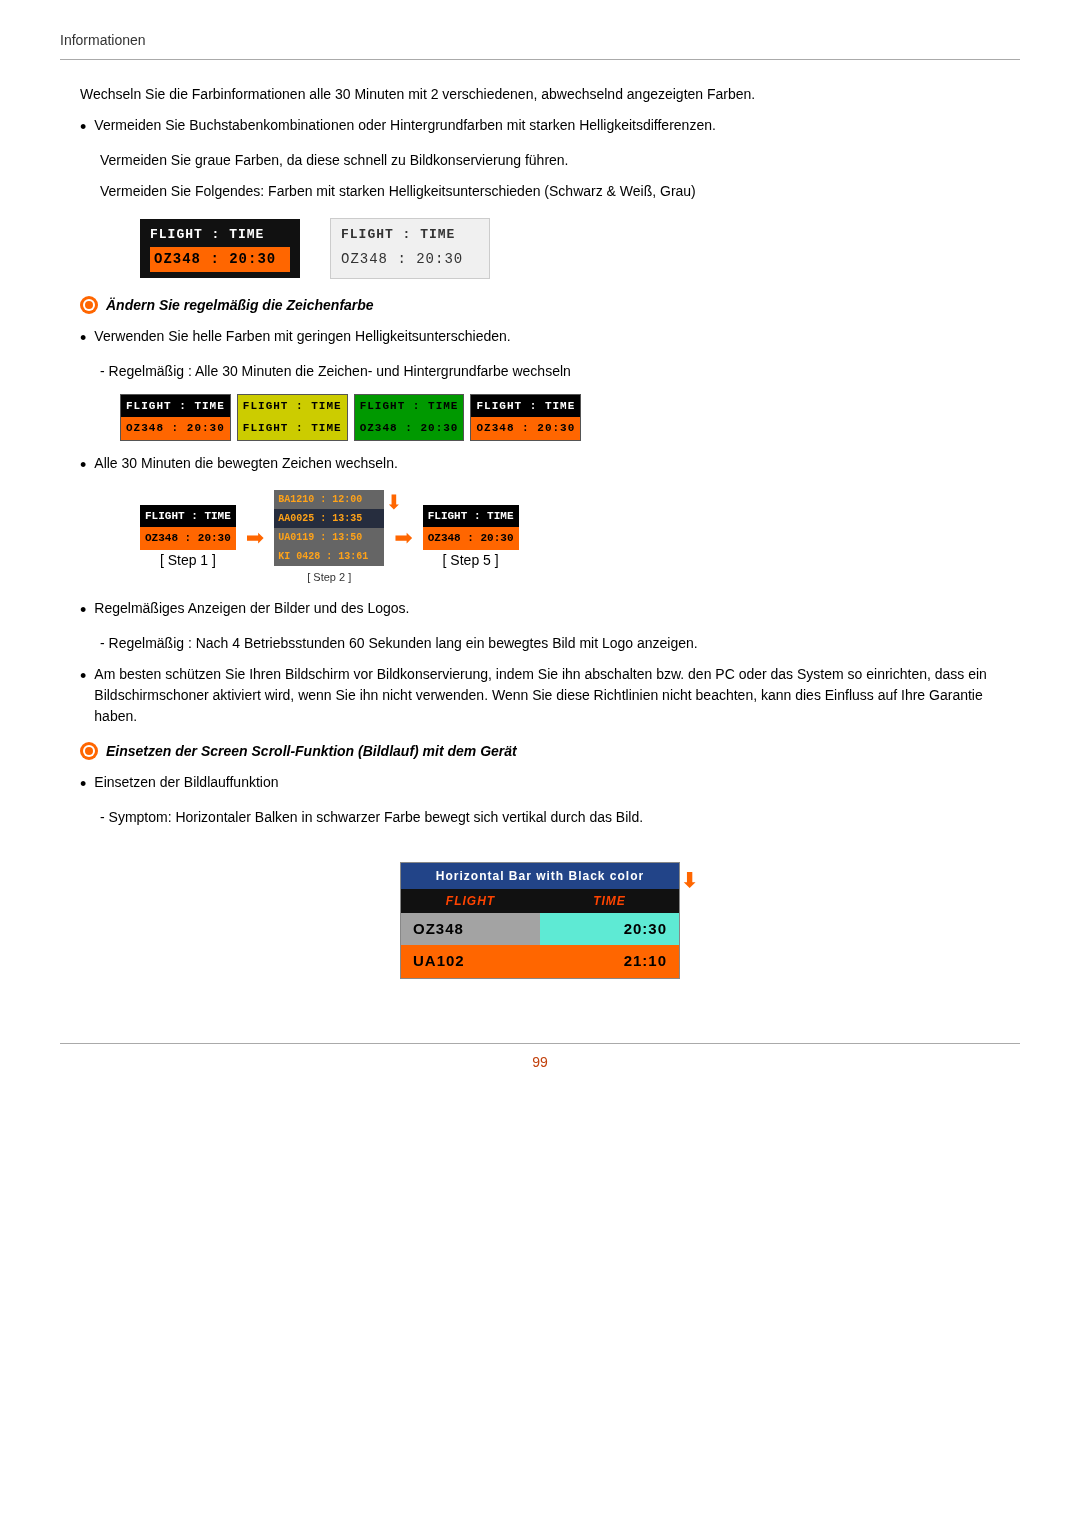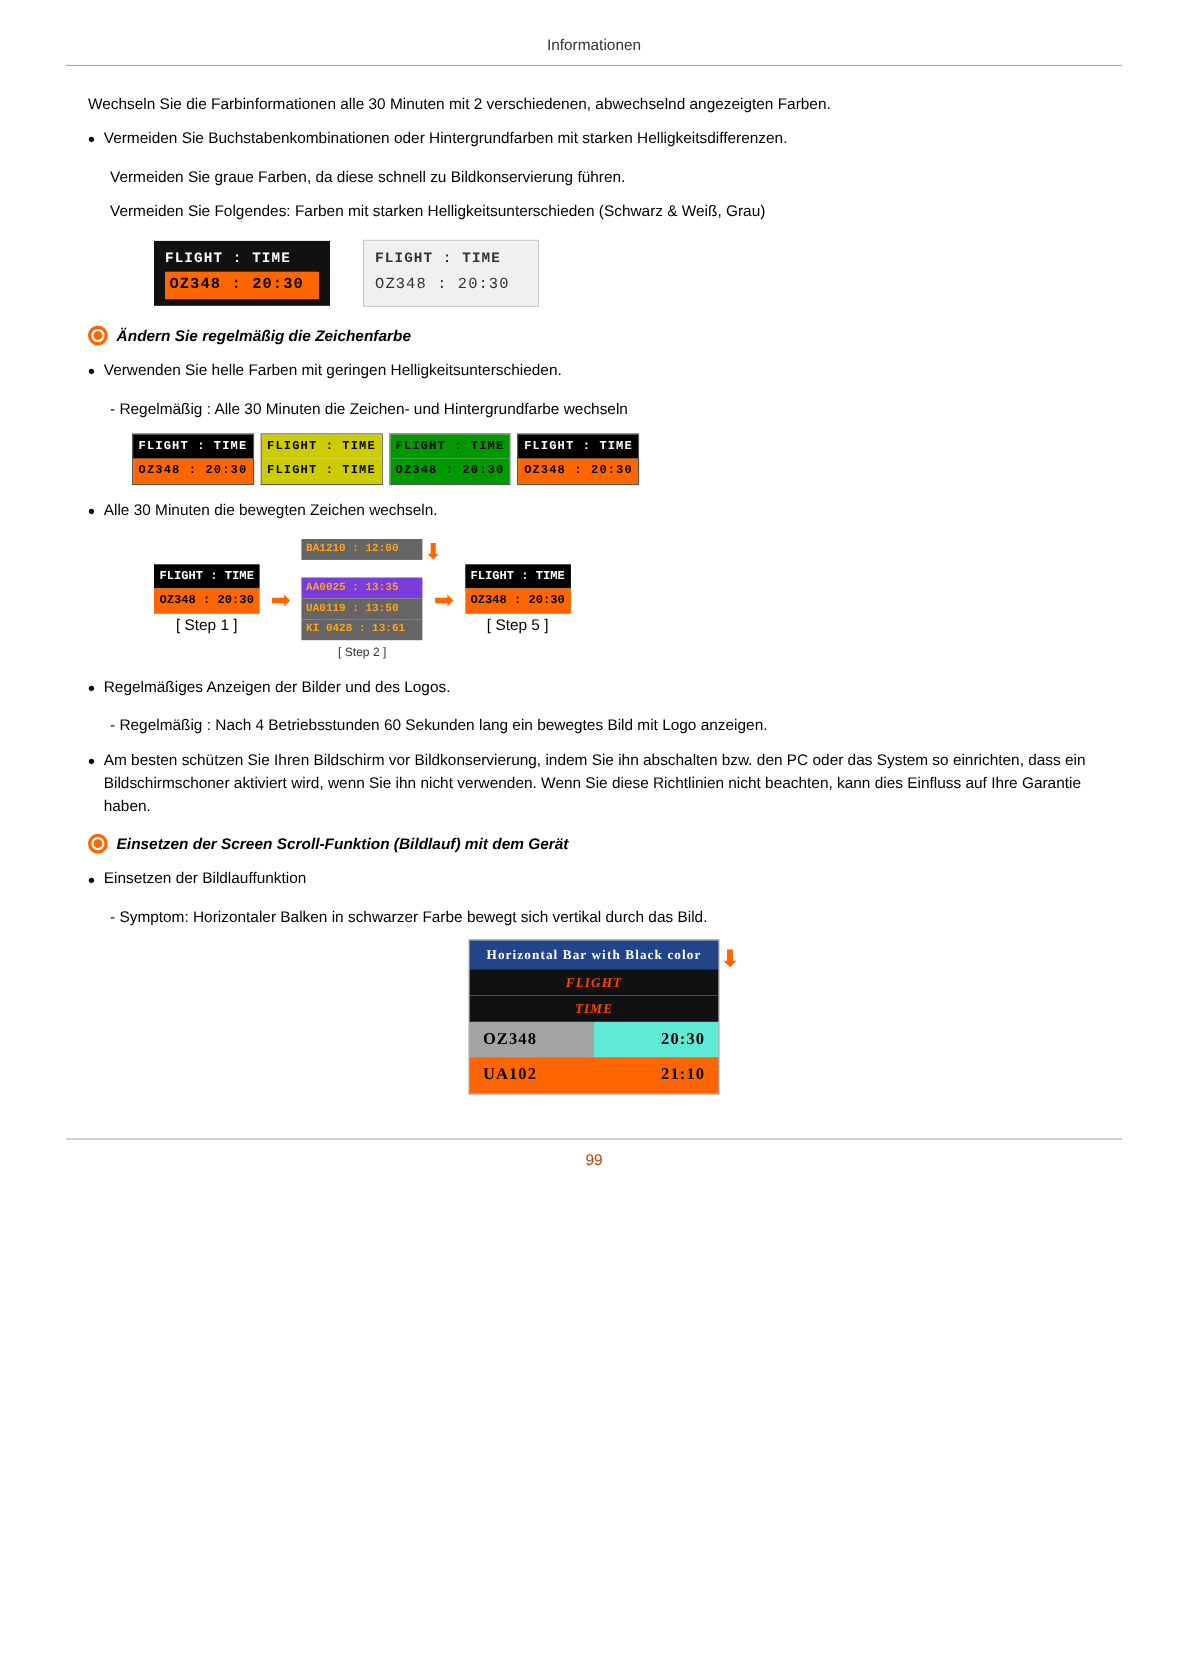--- a/index.html
+++ b/index.html
@@ -10,21 +10,20 @@
       font-size: 14px;
       line-height: 1.5;
     }
     .page {
       width: 1080px;
       min-height: 1527px;
       padding: 30px 60px 60px 60px;
       position: relative;
     }
     .page-header {
-      text-align: center;
       border-bottom: 1px solid #aaa;
       padding-bottom: 8px;
       margin-bottom: 24px;
       font-size: 14px;
       color: #333;
     }
     .page-footer {
       text-align: center;
       border-top: 1px solid #aaa;
       padding-top: 8px;
@@ -207,23 +206,23 @@
       font-family: 'Courier New', monospace;
       font-size: 10px;
       font-weight: bold;
       min-width: 110px;
       position: relative;
     }
     .step2-box .sh { background: #555; color: #ff6600; padding: 2px 4px; opacity: 0.7; }
 
     
     .final-display {
-      margin: 0 auto;
-      width: 228px;
-      font-family: Liberation Serif, serif;
+      margin: 24px auto;
+      width: 280px;
+      font-family: Liberation Sans, sans-serif;
       font-size: 13px;
       font-weight: bold;
       border: 1px solid #888;
     }
     .final-header {
       background: #224488;
       color: #fff;
       text-align: center;
       padding: 4px 8px;
       font-size: 12px;
@@ -249,21 +248,20 @@
       font-size: 15px;
       letter-spacing: 1px;
       text-align: right;
     }
     .final-row-alt .final-col-flight,
     .final-row-alt .final-col-time {
       background: #ff6600;
     }
     .final-sub-header {
       display: flex;
-      flex-direction: column;
     }
     .final-sub-col {
       flex: 1;
       padding: 3px 12px;
       background: #111;
       color: #ff4400;
       font-size: 12px;
       letter-spacing: 1px;
       text-align: center;
       font-style: italic;
@@ -364,21 +362,21 @@
         </div>
         <div class="sl">[ Step 1 ]</div>
       </div>
 
       <div class="arrow-icon">➡</div>
 
       <div style="display:flex;flex-direction:column;align-items:center;position:relative;">
         <div style="position:relative;">
           <div class="step2-box">
             <div class="sh" style="background:#555;color:#ff9900;font-size:10px;padding:2px 4px;opacity:0.9;">BA1210 : 12:00</div>
-            <div class="sh" style="background:#6d28d9;color:#ff9900;font-size:10px;padding:2px 4px;opacity:0.9;margin-top:16px;">AA0025 : 13:35</div>
+            <div class="sh" style="background:#0f172a;color:#ff9900;font-size:10px;padding:2px 4px;opacity:0.9;">AA0025 : 13:35</div>
             <div class="sh" style="background:#555;color:#ff9900;font-size:10px;padding:2px 4px;opacity:0.9;">UA0119 : 13:50</div>
             <div class="sh" style="background:#555;color:#ff9900;font-size:10px;padding:2px 4px;opacity:0.9;">KI 0428 : 13:61</div>
           </div>
           <div style="position:absolute;right:-18px;top:2px;color:#ff6600;font-size:20px;line-height:1;">⬇</div>
         </div>
         <div style="font-size:11px;color:#333;text-align:center;padding-top:3px;">[ Step 2 ]</div>
       </div>
 
       <div class="arrow-icon">➡</div>
 

